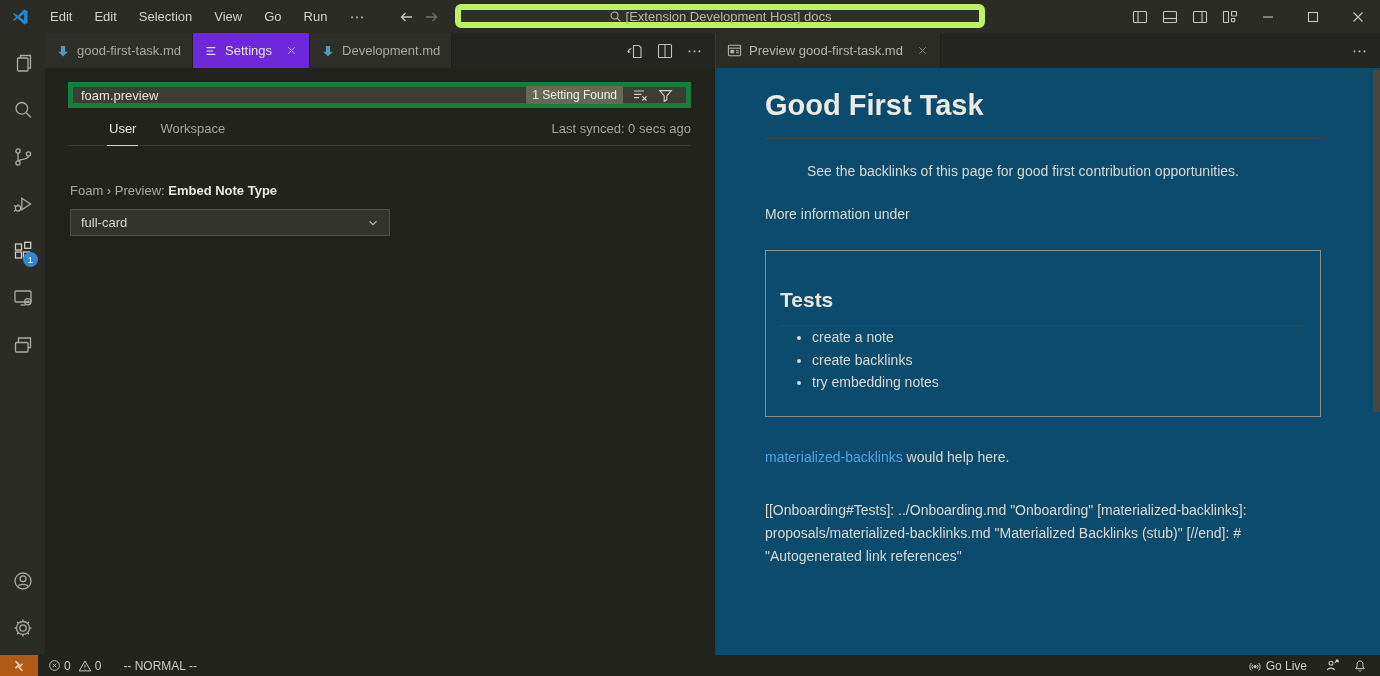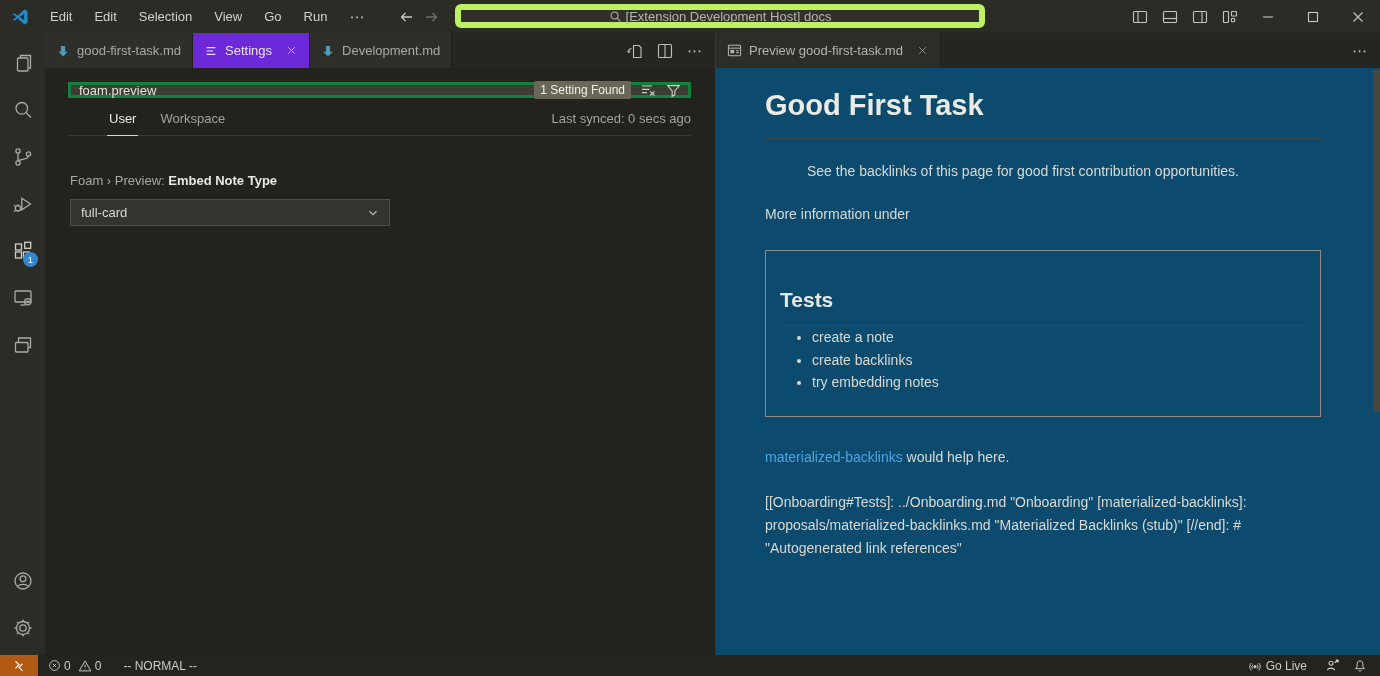--- a/index.html
+++ b/index.html
@@ -37,21 +37,21 @@
   .tabbar { height:35px; background:#252521; display:flex; align-items:stretch; flex-shrink:0; }
   .tab { display:flex; align-items:center; gap:7px; padding:0 11px; font-size:13px; color:#a9a9a1; background:#2f2f2a; border-right:1px solid #201f1b; cursor:default; }
   .tab.active { background:#6d28d9; color:#e6e6df; }
   .tab .close { color:#c7c7bf; margin-left:6px; display:flex; }
   .tab.dim-close .close { color:#8e8e86; }
   .tab-actions { margin-left:auto; display:flex; align-items:center; gap:14px; padding-right:12px; color:#c0c0b8; }
   .dots { font-size:15px; letter-spacing:1px; color:#c0c0b8; }
 
   
   .settings-body { padding:14px 24px 0 23px; }
-  .search-row { height:16px; background:#3d3d36; border:3px solid #15803d; display:flex; align-items:center; padding:0 7px 0 8px; }
+  .search-row { height:26px; background:#3d3d36; border:5px solid #15803d; display:flex; align-items:center; padding:0 13px 0 8px; }
   .search-row input { flex:1; background:transparent; border:none; outline:none; color:#e3e3db; font-size:13px; font-family:"Liberation Sans",sans-serif; }
   .result-badge { background:#696757; color:#f1f0ea; font-size:12px; padding:2px 6px; border-radius:2px; white-space:nowrap; margin-right:9px; }
   .search-icons { display:flex; align-items:center; gap:10px; color:#d0d0c8; }
   .scope-row { margin-top:13px; display:flex; align-items:flex-end; font-size:13px; color:#a3a39b; padding-left:7px; border-bottom:1px solid #3a3a34; }
   .scope-item { padding:0 2px 9px; margin-right:20px; cursor:default; }
   .scope-item.active { color:#e9e9e2; border-bottom:1px solid #d7d7cf; margin-bottom:-1px;margin-left:32px; }
   .sync-status { margin-left:auto; padding-bottom:9px; color:#a3a39b; }
   .setting-item { margin-top:37px; padding-left:2px; }
   .setting-label { font-size:13px; color:#a9a9a1; }
   .setting-label .name { color:#e8e8e2; font-weight:bold; }
@@ -63,21 +63,21 @@
   .md { width:556px; color:#dadad4; font-size:14px; line-height:1.5; }
   .md h1 { font-size:29px; font-weight:600; color:#ebebe5; padding-bottom:10px; border-bottom:1px solid #45453f; }
   .md .p1 { margin-top:22px;margin-left:42px; }
   .md .p2 { margin-top:22px; }
   .embed-card { margin-top:25px; border:1px solid #8e8e87; padding:12px 16px 22px 14px; }
   .embed-card h2 { margin-top:21px; font-size:21px; font-weight:600; color:#e8e8e2; padding-bottom:10px; border-bottom:1px solid #45453f; }
   .embed-card ul { margin-top:0; padding-left:32px; }
   .embed-card li { line-height:22.5px; }
   .link-para { margin-top:30px; }
   .md a { color:#4fa3e3; text-decoration:none; }
-  .refs { margin-top:23px; line-height:23px; }
+  .refs { margin-top:31px; line-height:23px; }
   .scrollbar-thumb { position:absolute; top:37px; right:0; width:7px; height:342px; background:#47473f; }
 
   
   .statusbar { position:absolute; left:0; right:0; bottom:0; height:21px; background:#24241f; display:flex; align-items:center; font-size:12px; color:#cdcdc5; }
   .remote-ind { width:38px; height:21px; background:#b05a15; color:#f7ecd9; display:flex; align-items:center; justify-content:center; }
   .sb-item { display:flex; align-items:center; gap:4px; padding:0 5px; height:21px; }
   .problems { margin-left:5px; gap:3px; }
   .mode { margin-left:12px; }
   .sb-right { margin-left:auto; display:flex; align-items:center; padding-right:13px; gap:13px; }
 </style>

